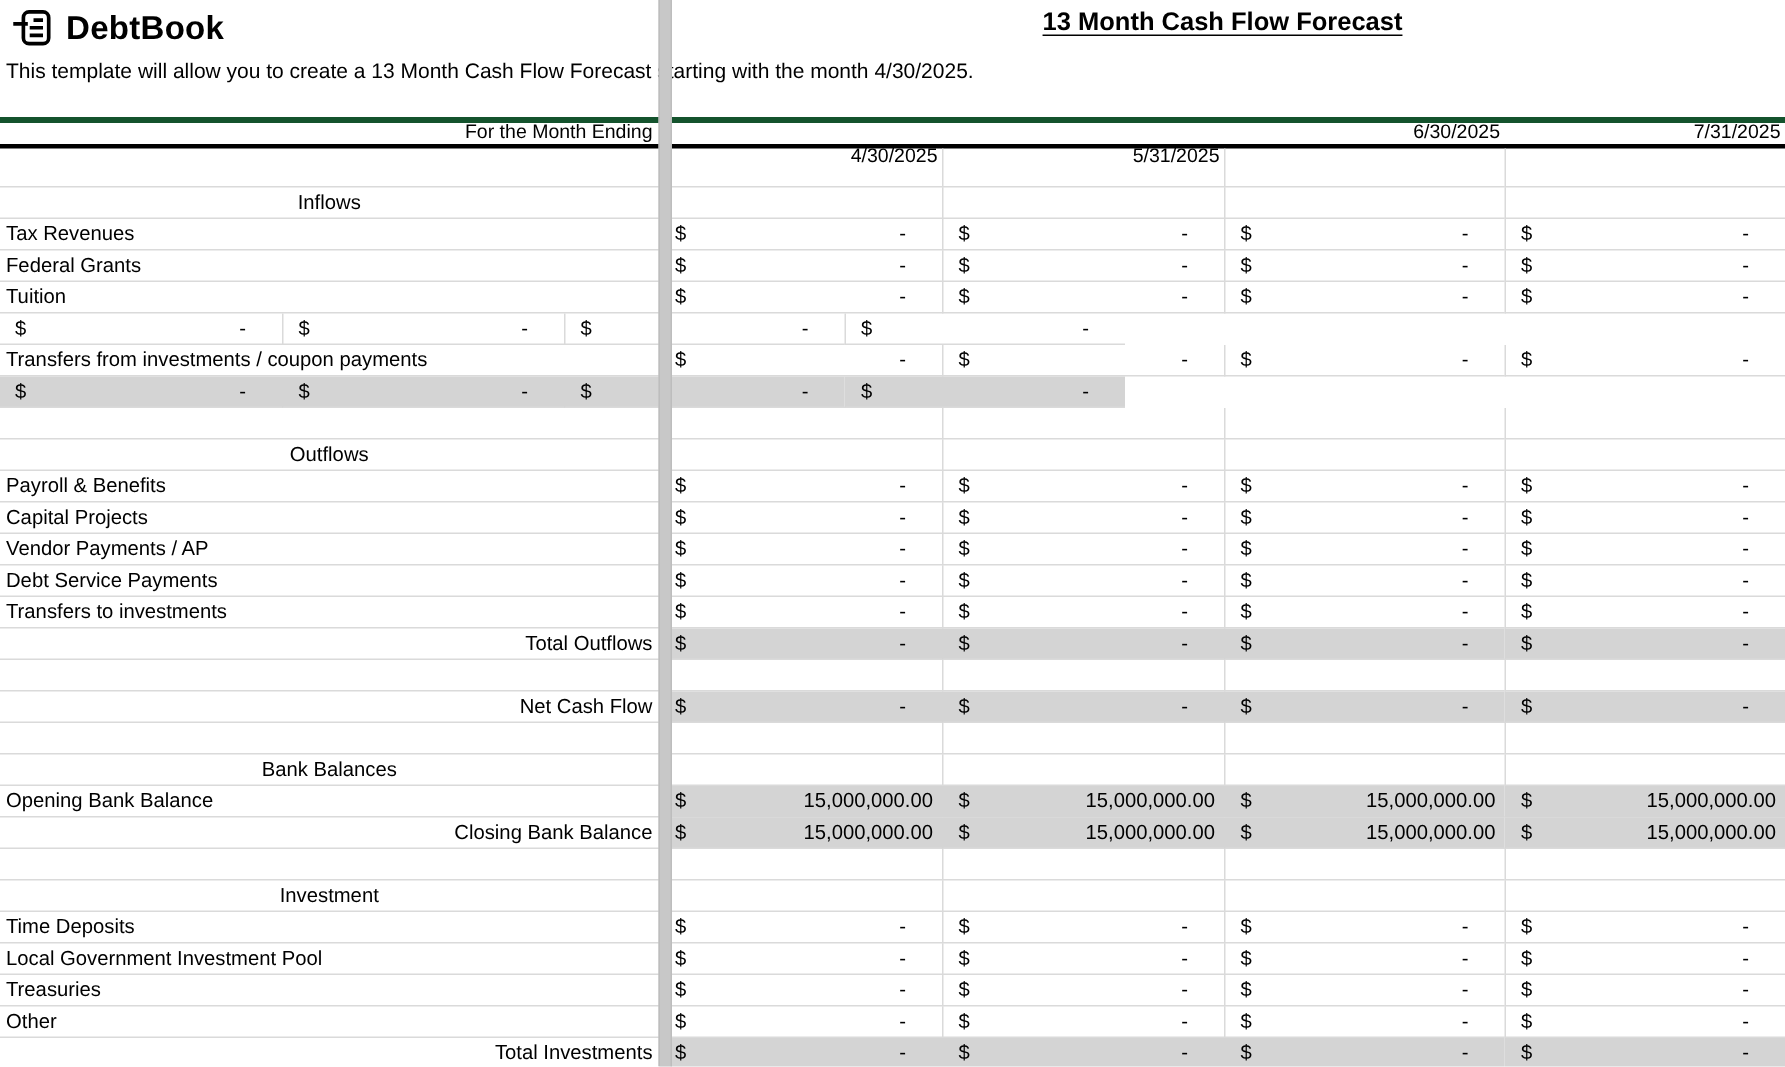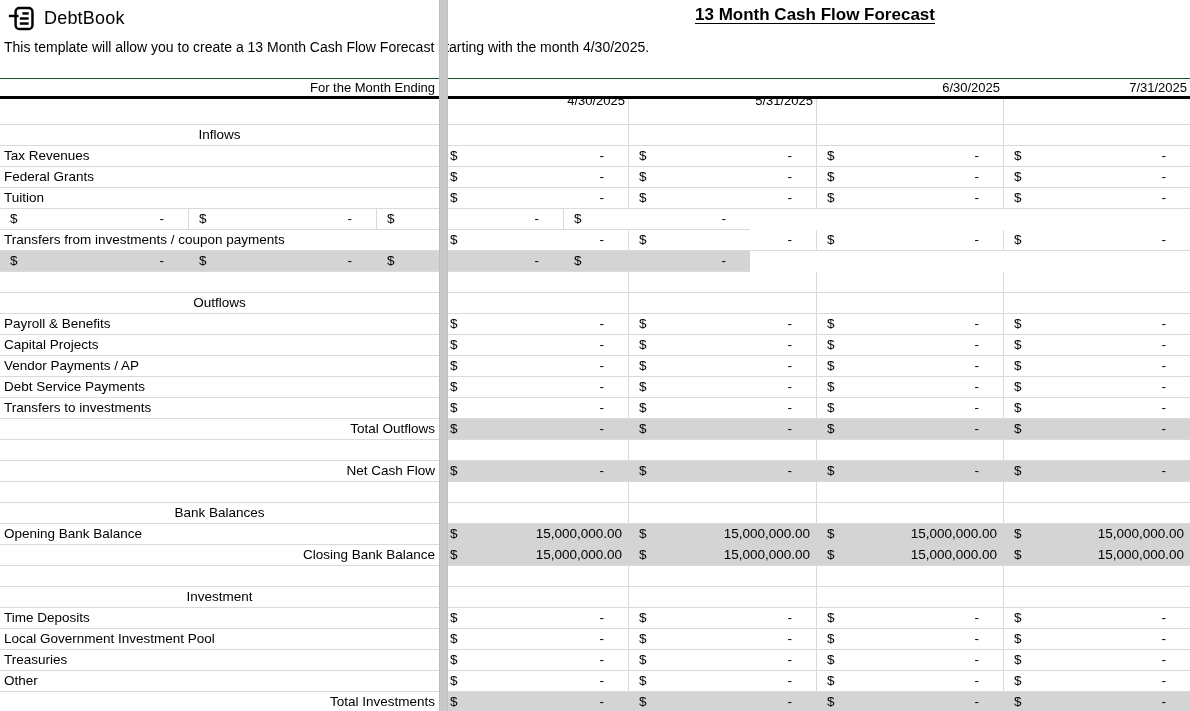--- a/index.html
+++ b/index.html
@@ -15,40 +15,40 @@
     background: #ffffff;
     overflow: hidden;
   }
 
   
   .brand {
     position: absolute; top: 5px; left: 8px;
     display: flex; align-items: center; gap: 9px;
   }
   .brand svg { display: block; }
-  .brand-name { font-size: 18px; font-weight: normal; letter-spacing: 0.2px; }
+  .brand-name { font-size: 22px; font-weight: bold; letter-spacing: 0.2px; }
 
   .sheet-title {
     position: absolute; top: 5px; left: 440px; width: 750px;
     text-align: center;
     font-size: 17px; font-weight: bold;
     text-decoration: underline;
     text-underline-offset: 3px;
   }
   .sheet-subtitle {
     position: absolute; top: 39px; left: 4px; width: 1180px;
     font-size: 14px;
     white-space: nowrap;
   }
 
   
   .colheader {
     position: absolute; top: 78px; left: 0; width: 1190px; height: 18px;
     display: flex;
-    border-top: 1px solid #14532d;
+    border-top: 4px solid #14532d;
     font-size: 13px;
     justify-content: flex-end;
   }
   .colheader .hc {
     display: flex; align-items: flex-end; justify-content: flex-end;
     padding-bottom: 1px;
   }
   .hc-label { width: 440px; padding-right: 5px; }
   .hc-month { padding-right: 3px; }
   .hc-m1, .hc-m2 { width: 188px; margin-top: 29px; }

